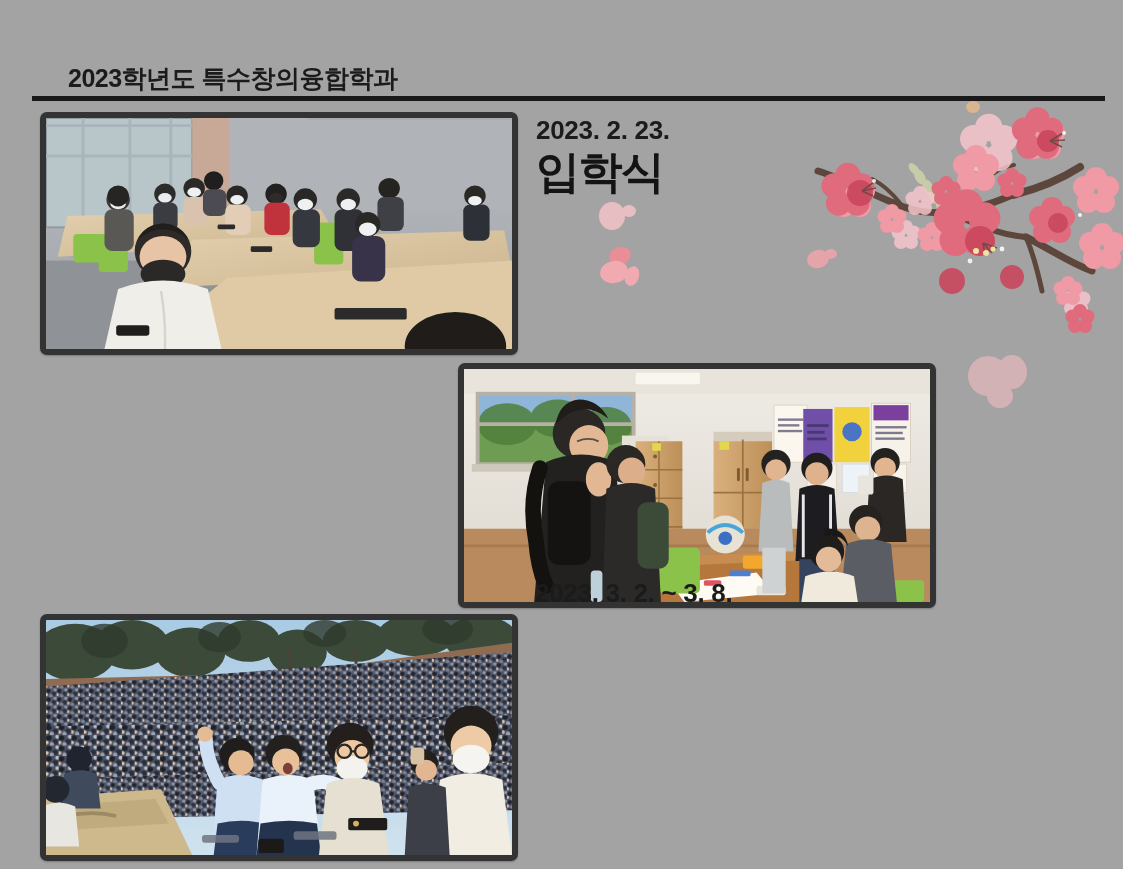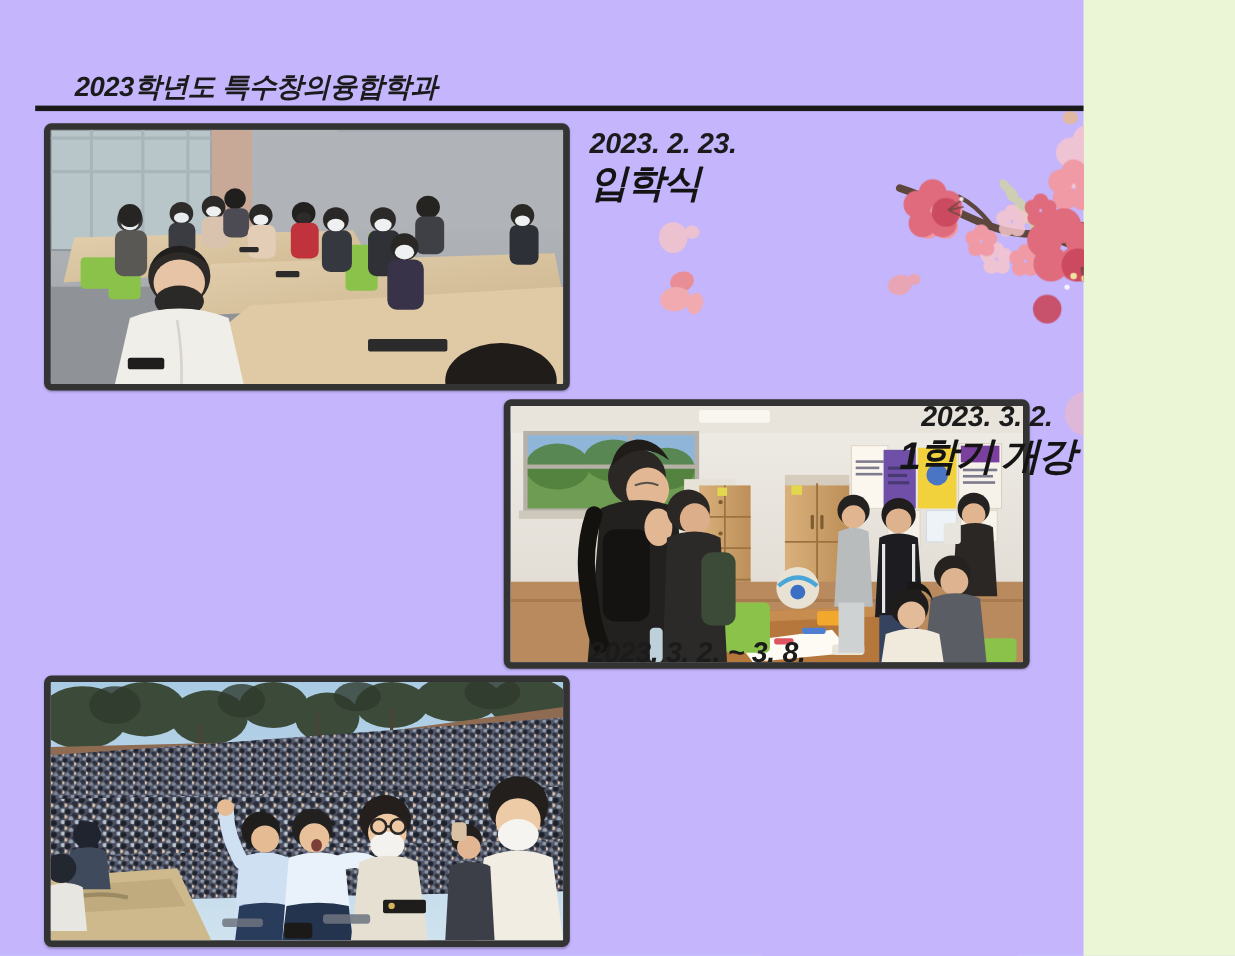--- a/index.html
+++ b/index.html
@@ -12,25 +12,24 @@
 
   body {
     background: #eaf6d6;
     font-family: "Liberation Sans", "DejaVu Sans", sans-serif;
     position: relative;
   }
 
   .slide {
     position: absolute;
     inset: 0;
-    width: 985px;
+    width: 1123px;
     height: 869px;
-    background: #c4b5fd;
+    background: #a3a3a3;
     overflow: hidden;
-    font-style: italic;
   }
 
   
   .page-title {
     position: absolute;
     left: 68px;
     top: 62px;
     font-size: 25px;
     font-weight: 700;
     color: #1b1b1b;
@@ -101,21 +100,21 @@
   .caption .date {
     font-size: 26px;
     font-weight: 700;
     color: #1b1b1b;
     letter-spacing: -0.3px;
     white-space: nowrap;
     line-height: 1.1;
     text-align: center;
   }
   .caption .name {
-    font-size: 35px;
+    font-size: 44px;
     font-weight: 800;
     color: #141414;
     letter-spacing: -1.6px;
     white-space: nowrap;
     line-height: 1.12;
     margin-top: 2px;
   }
 
   #caption-entrance { left: 536px; top: 116px; text-align: left; }
   #caption-semester { right: 8px;  top: 364px; text-align: right; }
@@ -538,24 +537,20 @@
           <circle cx="372" cy="192" r="18" fill="#1f1d1b"></circle>
             <ellipse cx="374" cy="200" rx="13" ry="13" fill="#e4bb99"></ellipse>
           <path d="M350 218 q26 -10 50 0 l4 27 H346 Z" fill="#efeadc"></path>
           <path d="M370 176 q16 -4 24 10 q-4 -20 -24 -18 Z" fill="#1a1816"></path>
         </g>
         <rect x="130" y="212" width="12" height="33" rx="4" fill="#cfe3ee" opacity=".9"></rect>
       </svg>
     </div>
   </div>
 
-  <div class="caption" id="caption-semester">
-    <div class="date">2023. 3. 2.</div>
-    <div class="name">1학기 개강</div>
-  </div>
 
   <div class="photo" id="photo-welcome">
     <div class="canvas">
       <svg viewBox="0 0 478 247" preserveAspectRatio="none" xmlns="http://www.w3.org/2000/svg">
         <defs>
           <linearGradient id="skyG" x1="0" y1="0" x2="0" y2="1">
             <stop offset="0" stop-color="#a9cbe4"></stop>
               <stop offset="1" stop-color="#cfe2ee"></stop>
           </linearGradient>
           <pattern id="crowdP" width="11" height="9" patternUnits="userSpaceOnUse">

